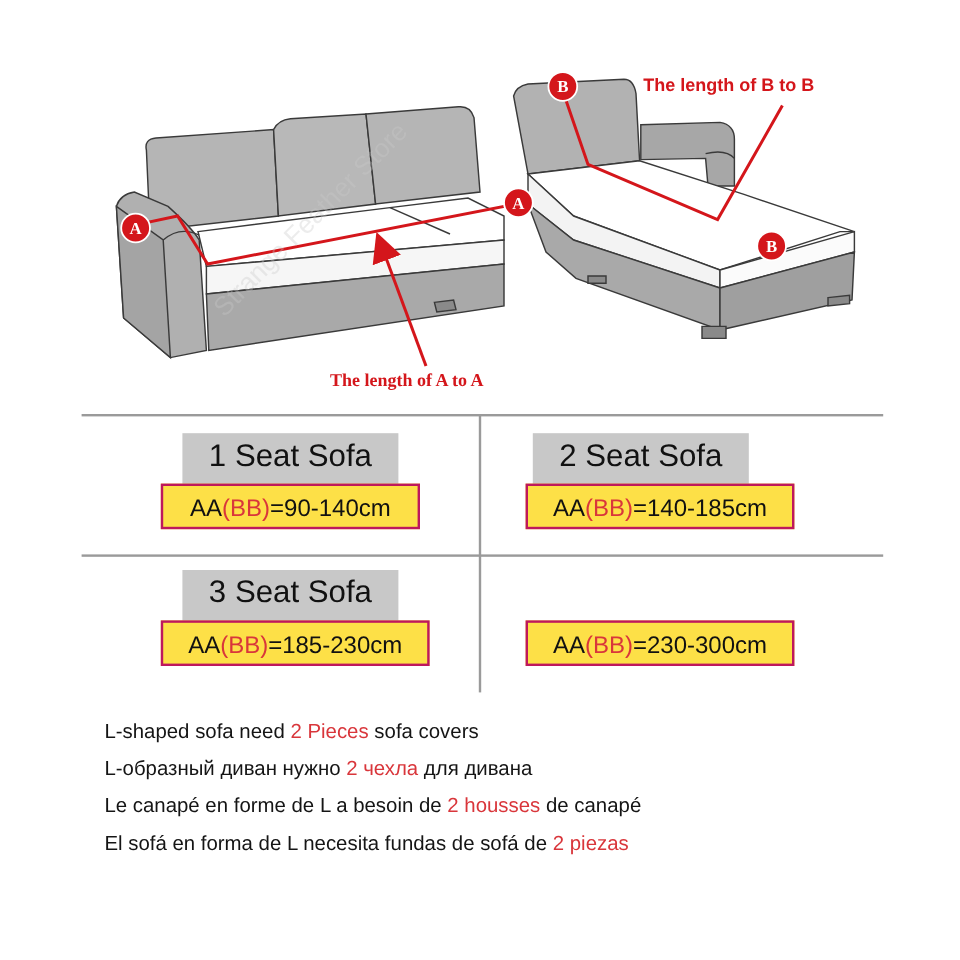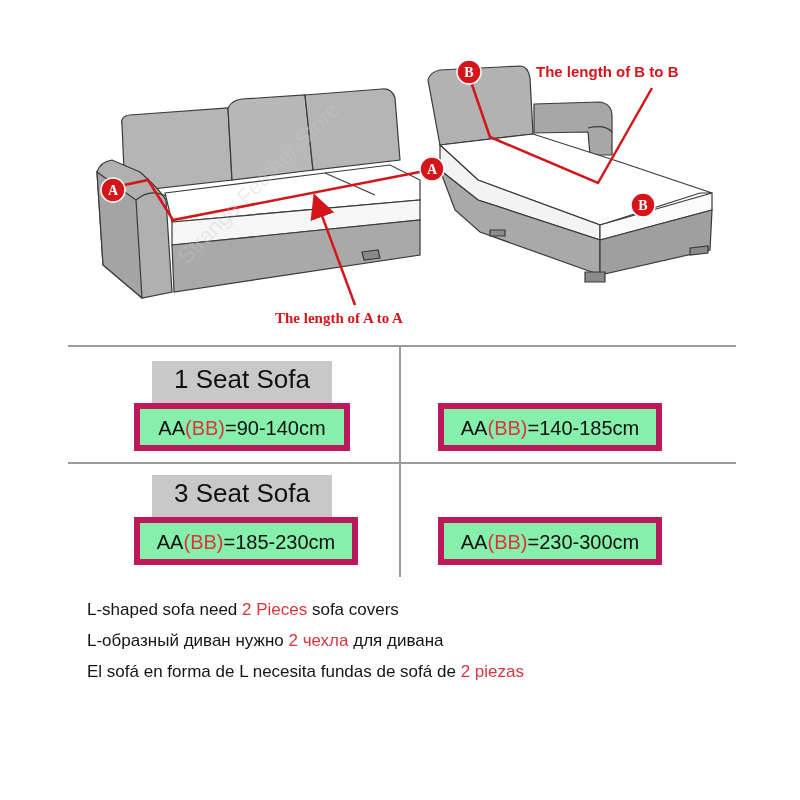--- a/index.html
+++ b/index.html
@@ -5,21 +5,21 @@
   html, body { margin: 0; padding: 0; background: #ffffff; }
   body { width: 800px; height: 800px; position: relative; overflow: hidden; font-family: "Liberation Sans", sans-serif; }
   .abs { position: absolute; }
   .illus { position: absolute; left: 0; top: 0; width: 800px; height: 340px; }
   .lbl-red { color: #d4161b; font-weight: bold; font-size: 15px; font-family: "Liberation Sans", sans-serif; white-space: nowrap; }
   .grid { position: absolute; left: 68px; top: 345px; width: 668px; height: 232px; }
   .hline { position: absolute; height: 2px; background: #9a9a9a; }
   .vline { position: absolute; width: 2px; background: #9a9a9a; }
   .cell { position: absolute; width: 330px; height: 110px; }
   .title-box { position: absolute; background: #c8c8c8; color: #111; font-size: 26px; height: 43px; line-height: 36px; text-align: center; }
-  .size-box { position: absolute; border: 6px solid #be185d; background: #86efac; color: #111; font-size: 20px; height: 48px; line-height: 38px; text-align: center; box-sizing: border-box; }
+  .size-box { position: absolute; border: 2px solid #be185d; background: #fde047; color: #111; font-size: 20px; height: 38px; line-height: 38px; text-align: center; box-sizing: border-box; }
   .red { color: #d9363b; }
   .notes { position: absolute; left: 87px; top: 594px; width: 620px; }
   .note { font-size: 17px; color: #151515; height: 31px; line-height: 31px; white-space: nowrap; }
   .watermark { position: absolute; color: rgba(200,200,200,0.35); font-size: 22px; transform: rotate(-45deg); white-space: nowrap; pointer-events: none; }
 </style>
 </head>
 <body>
 
 <div class="illus">
   <svg width="800" height="340" viewBox="0 0 800 340">
@@ -94,30 +94,32 @@
   <div class="hline" style="left:0; top:0; width:668px;"></div>
   <div class="hline" style="left:0; top:117px; width:668px;"></div>
   <div class="vline" style="left:331px; top:0; height:232px;"></div>
 
   <div class="cell" style="left:0; top:0;">
     <div class="title-box" style="left:84px; top:16px; width:180px;">1 Seat Sofa</div>
     <div class="size-box" style="left:66px; top:58px; width:216px;"><span>AA</span><span class="red">(BB)</span><span>=90-140cm</span></div>
   </div>
 
   <div class="cell" style="left:336px; top:0;">
+    <div class="title-box" style="left:40px; top:16px; width:180px;">2 Seat Sofa</div>
     <div class="size-box" style="left:34px; top:58px; width:224px;"><span>AA</span><span class="red">(BB)</span><span>=140-185cm</span></div>
   </div>
 
   <div class="cell" style="left:0; top:118px;">
     <div class="title-box" style="left:84px; top:12px; width:180px;">3 Seat Sofa</div>
     <div class="size-box" style="left:66px; top:54px; width:224px;"><span>AA</span><span class="red">(BB)</span><span>=185-230cm</span></div>
   </div>
 
   <div class="cell" style="left:336px; top:118px;">
     <div class="size-box" style="left:34px; top:54px; width:224px;"><span>AA</span><span class="red">(BB)</span><span>=230-300cm</span></div>
   </div>
 </div>
 
 <div class="notes">
   <div class="note"><span>L-shaped sofa need </span><span class="red">2 Pieces</span><span> sofa covers</span></div>
   <div class="note"><span>L-образный диван нужно </span><span class="red">2 чехла</span><span> для дивана</span></div>
+  <div class="note"><span>Le canapé en forme de L a besoin de </span><span class="red">2 housses</span><span> de canapé</span></div>
   <div class="note"><span>El sofá en forma de L necesita fundas de sofá de </span><span class="red">2 piezas</span><span></span></div>
 </div>
 
 </body></html>

